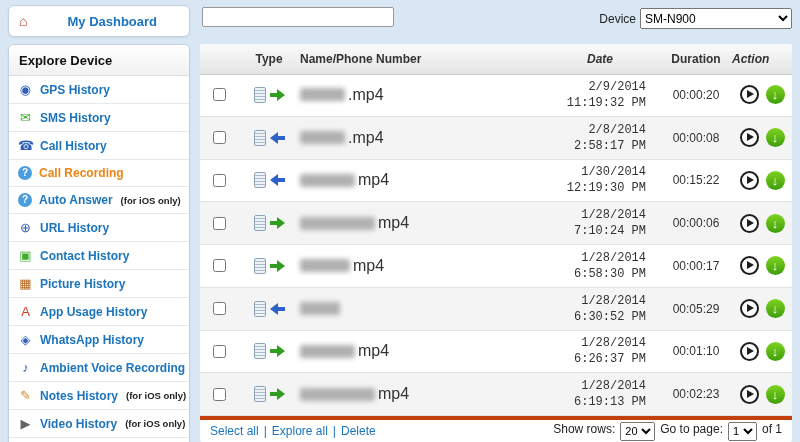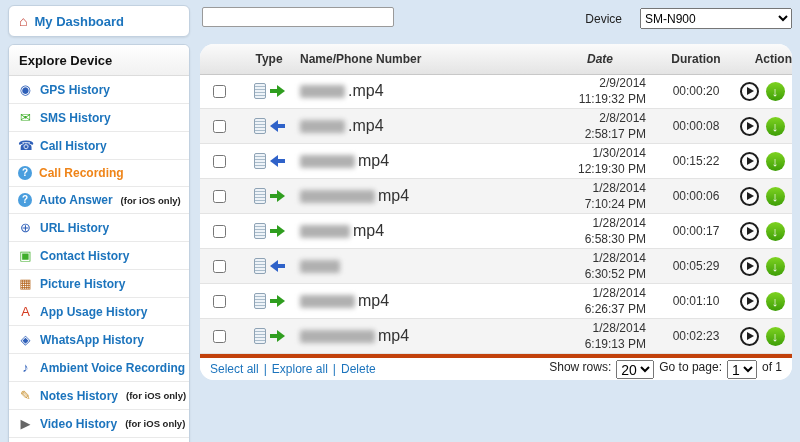--- a/index.html
+++ b/index.html
@@ -7,65 +7,65 @@
     width:800px;height:442px;position:relative;overflow:hidden;
     background:#d9e6f3;
     font-family:"Liberation Sans",sans-serif;
   }
   a{cursor:pointer;}
 
   
   .sidebar{position:absolute;left:8px;top:5px;width:182px;}
   .panel{background:#fff;border:1px solid #c2d1e0;border-radius:6px;box-shadow:0 1px 2px rgba(0,0,0,.08);}
   .dash{height:30px;display:flex;align-items:center;gap:7px;padding:0 10px;margin-bottom:7px;cursor:pointer;}
-  .dash a{color:#1c74bd;font-weight:bold;font-size:13px;text-decoration:none;}
+  .dash a{color:#1c74bd;font-weight:bold;font-size:13px;text-decoration:none;margin-left:33px;}
   .home{color:#c0392b;font-size:14px;}
   .explore{overflow:hidden;}
   .explore-header{padding:8px 10px 7px;font-weight:bold;font-size:13px;color:#111;
     background:linear-gradient(#ffffff,#f1f1f1);border-bottom:1px solid #dcdcdc;}
   .side-item{display:flex;align-items:center;gap:7px;padding:6px 9px;border-bottom:1px solid #e9e9e9;cursor:pointer;}
   .side-item:last-child{border-bottom:none;}
   .s-icon{width:15px;min-width:15px;text-align:center;font-size:13px;line-height:15px;}
   .s-icon.round{height:14px;width:14px;min-width:14px;border-radius:50%;font-size:10px;line-height:14px;font-weight:bold;text-align:center;}
   .s-label{color:#1c74bd;font-weight:bold;font-size:12px;white-space:nowrap;}
   .side-item.active .s-label{color:#ef8418;}
   .s-note{color:#222;font-weight:bold;font-size:9.5px;margin-left:1px;white-space:nowrap;}
 
   
   .topbar{position:absolute;left:200px;top:0;width:592px;height:44px;}
   .search-input{position:absolute;left:2px;top:7px;width:180px;height:18px;border:1px solid #9a9a9a;
     border-radius:2px;padding:0 5px;font-size:12px;font-family:inherit;background:#fff;}
   .search-btn{position:absolute;left:198px;top:5px;width:88px;height:25px;
     background:linear-gradient(#f3693d,#dd3a15);border:1px solid #bf3110;border-radius:4px;
     color:#fff;font-weight:bold;font-size:13px;font-family:inherit;cursor:pointer;
     box-shadow:0 1px 2px rgba(0,0,0,.25);}
-  .device-wrap{position:absolute;right:0;top:8px;display:flex;align-items:center;gap:18px;}
+  .device-wrap{position:absolute;right:0;top:8px;display:flex;align-items:center;gap:4px;}
   .device-label{font-size:12px;color:#222;}
   .device-select{width:152px;height:21px;font-size:12px;font-family:inherit;}
 
   
-  .main{position:absolute;left:200px;top:44px;width:592px;height:336px;background:#fff;border-radius:14px;overflow:hidden;}
+  .main{position:absolute;left:200px;top:44px;width:592px;height:398px;background:#fff;border-radius:3px;overflow:hidden;}
   .thead{display:flex;height:30px;align-items:center;background:linear-gradient(#fbfbfb,#e4e4e4);
     border-bottom:1px solid #c8c8c8;font-weight:bold;font-size:12px;color:#333;}
   .thead .h-check{width:38px;}
   .thead .h-type{width:62px;text-align:center;}
   .thead .h-name{width:240px;}
   .thead .h-date{width:120px;text-align:center;font-style:italic;}
   .thead .h-dur{width:72px;text-align:center;}
-  .thead .h-act{width:60px;text-align:right;}
+  .thead .h-act{width:60px;text-align:left;font-style:italic;}
 
   #rows{position:absolute;left:0;top:30px;bottom:26px;right:0;display:flex;flex-direction:column;}
   .trow{display:flex;flex:1;align-items:center;border-bottom:1px solid #e3e3e3;}
   .trow:nth-child(even){background:#f4f4f4;}
   .c-check{width:38px;display:flex;justify-content:center;}
   .c-check input{width:13px;height:13px;margin:0;}
   .c-type{width:62px;display:flex;justify-content:center;align-items:center;gap:4px;}
   .c-name{width:240px;display:flex;align-items:center;font-size:16px;color:#333;}
   .c-date{width:120px;display:flex;flex-direction:column;align-items:flex-end;justify-content:space-between;
-    padding-right:14px;box-sizing:border-box;font-size:12px;color:#333;line-height:16px;}
+    padding-right:14px;box-sizing:border-box;font-size:12px;color:#333;line-height:16px;font-family:Liberation Mono, monospace;}
   .c-dur{width:72px;text-align:center;font-size:12px;color:#333;}
   .c-act{width:60px;display:flex;justify-content:center;align-items:center;gap:7px;}
 
   .redact{display:inline-block;height:13px;background:#b0b0b0;border-radius:2px;filter:blur(2.5px);margin-right:3px;}
 
   .phone{width:10px;height:14px;border:1px solid #8fa3b5;border-radius:2px;
     background:repeating-linear-gradient(#eef3f8 0px,#eef3f8 2px,#a9bccb 2px,#a9bccb 3px);}
 
   .arrow{position:relative;width:15px;height:12px;display:inline-block;}
   .arrow.out::before{content:"";position:absolute;left:0;top:4px;width:7px;height:4px;background:#2f9e1f;}
@@ -83,21 +83,21 @@
     color:#fff;font-weight:bold;text-align:center;line-height:19px;display:inline-block;
     font-size:13px;cursor:pointer;}
 
   
   .tfoot{position:absolute;left:0;bottom:0;width:100%;height:26px;background:#fff;border-top:4px solid #c2410c;
     display:flex;align-items:center;justify-content:space-between;padding:0 10px;box-sizing:border-box;font-size:12px;}
   .foot-links{display:flex;gap:5px;align-items:center;}
   .foot-links a{color:#1c74bd;text-decoration:none;font-size:12px;}
   .sep{color:#1c74bd;}
   .foot-right{display:flex;gap:5px;color:#222;}
-  select.small{height:19px;font-size:14px;font-family:inherit;}
+  select.small{height:19px;font-size:11px;font-family:inherit;}
 </style>
 </head>
 <body>
 
 <div class="sidebar">
   <div class="panel dash">
     <span class="home">⌂</span>
     <a>My Dashboard</a>
   </div>
   <div class="panel explore">

